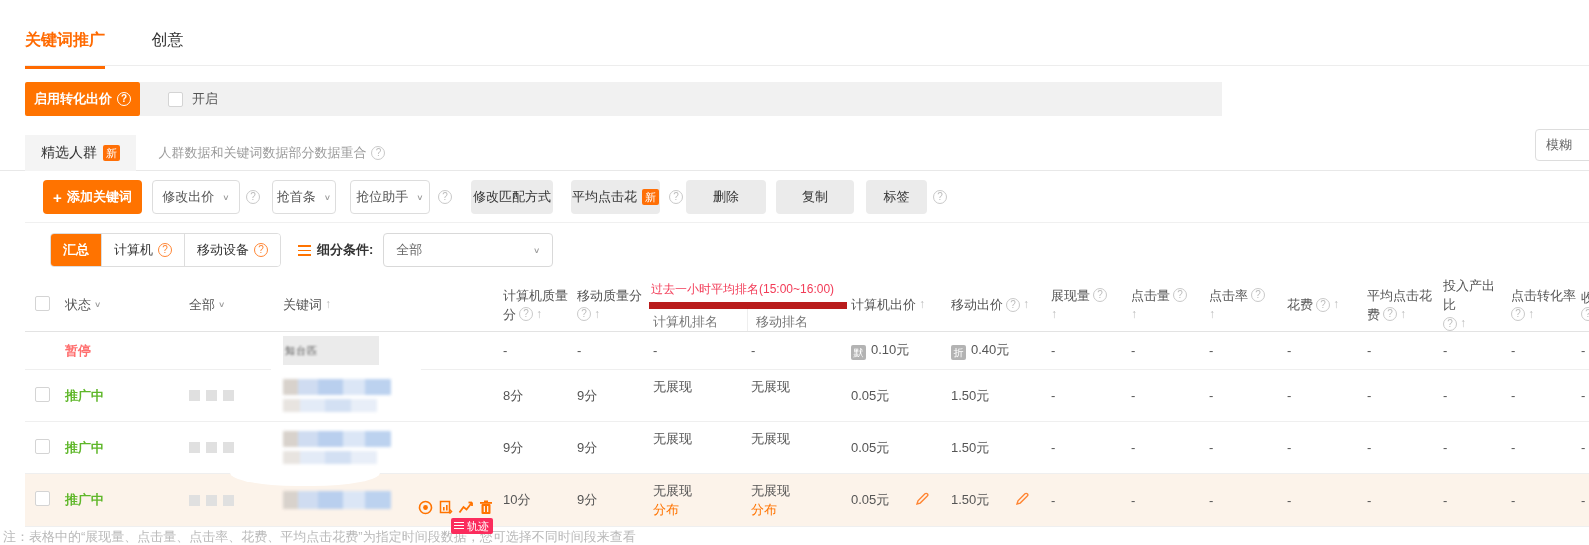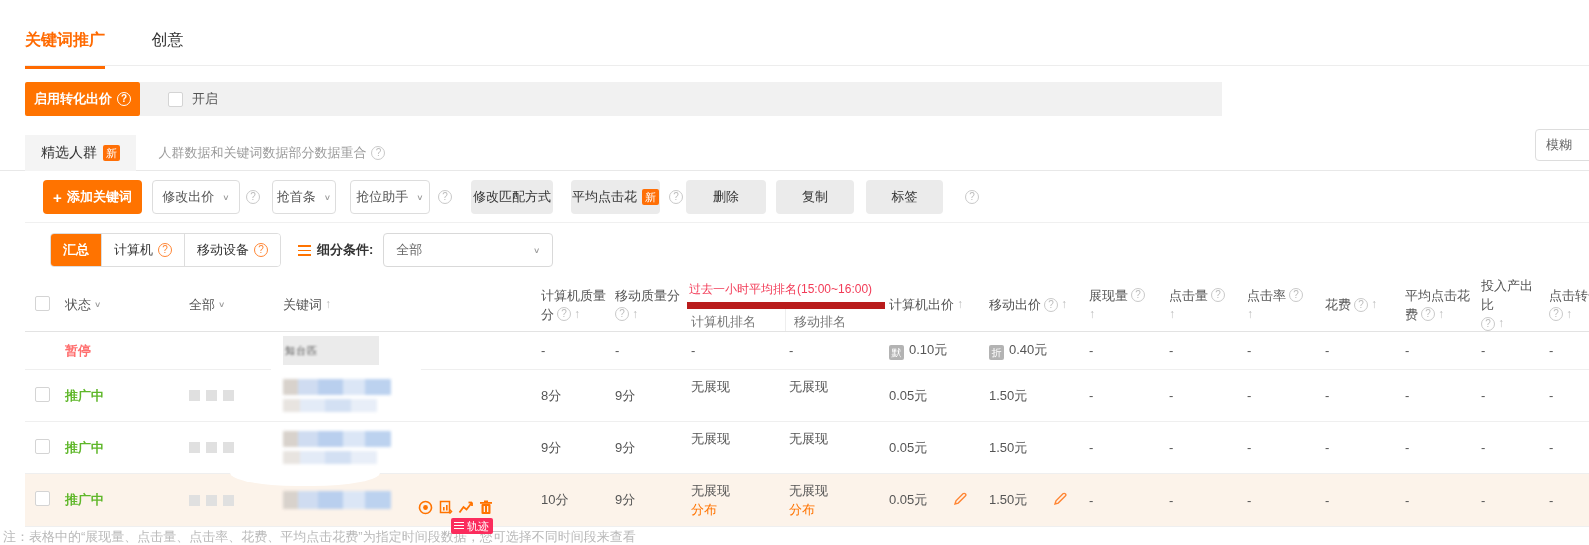--- a/index.html
+++ b/index.html
@@ -66,21 +66,21 @@
 
   
   .table { position:absolute; top:278px; left:25px; width:1620px; }
   .tr { display:flex; align-items:center; border-bottom:1px solid #efefef; position:relative; background:#fff; }
   .thead { height:54px; border-bottom:1px solid #e3e3e3; color:#777; font-size:12px; align-items:center; }
   .td { flex:none; padding-left:4px; font-size:13px; color:#555; }
   .c-cb  { width:36px; padding-left:10px; }
   .c-st  { width:88px; }
   .c-tag { width:122px; padding-left:40px; }
   .c-kw  { width:228px; padding-left:12px; position:relative; }
-  .c-q1  { width:74px;margin-left:38px; }
+  .c-q1  { width:74px; }
   .c-q2  { width:76px; }
   .c-r1  { width:98px; }
   .c-r2  { width:100px; }
   .c-b1  { width:100px; }
   .c-b2  { width:100px; }
   .c-m1  { width:80px; }
   .c-m2  { width:78px; }
   .c-m3  { width:78px; }
   .c-m4  { width:80px; }
   .c-m5  { width:76px; }
@@ -195,21 +195,21 @@
       <span>平均点击花</span>
       <span class="badge-new">新</span>
     </div>
     <span class="q" style="margin-right:3px;">?</span>
     <div class="btn btn-gray" style="width:80px;margin-right:10px;">
       <span>删除</span>
     </div>
     <div class="btn btn-gray" style="width:78px;margin-right:12px;">
       <span>复制</span>
     </div>
-    <div class="btn btn-gray" style="width:77px;margin-right:22px;">
+    <div class="btn btn-gray" style="width:61px;margin-right:6px;">
       <span>标签</span>
     </div>
     <span class="q">?</span>
   </div>
 
   <div class="divider"></div>
 
   <div class="devbar">
     <div class="seg">
       <div class="seg-item active">

